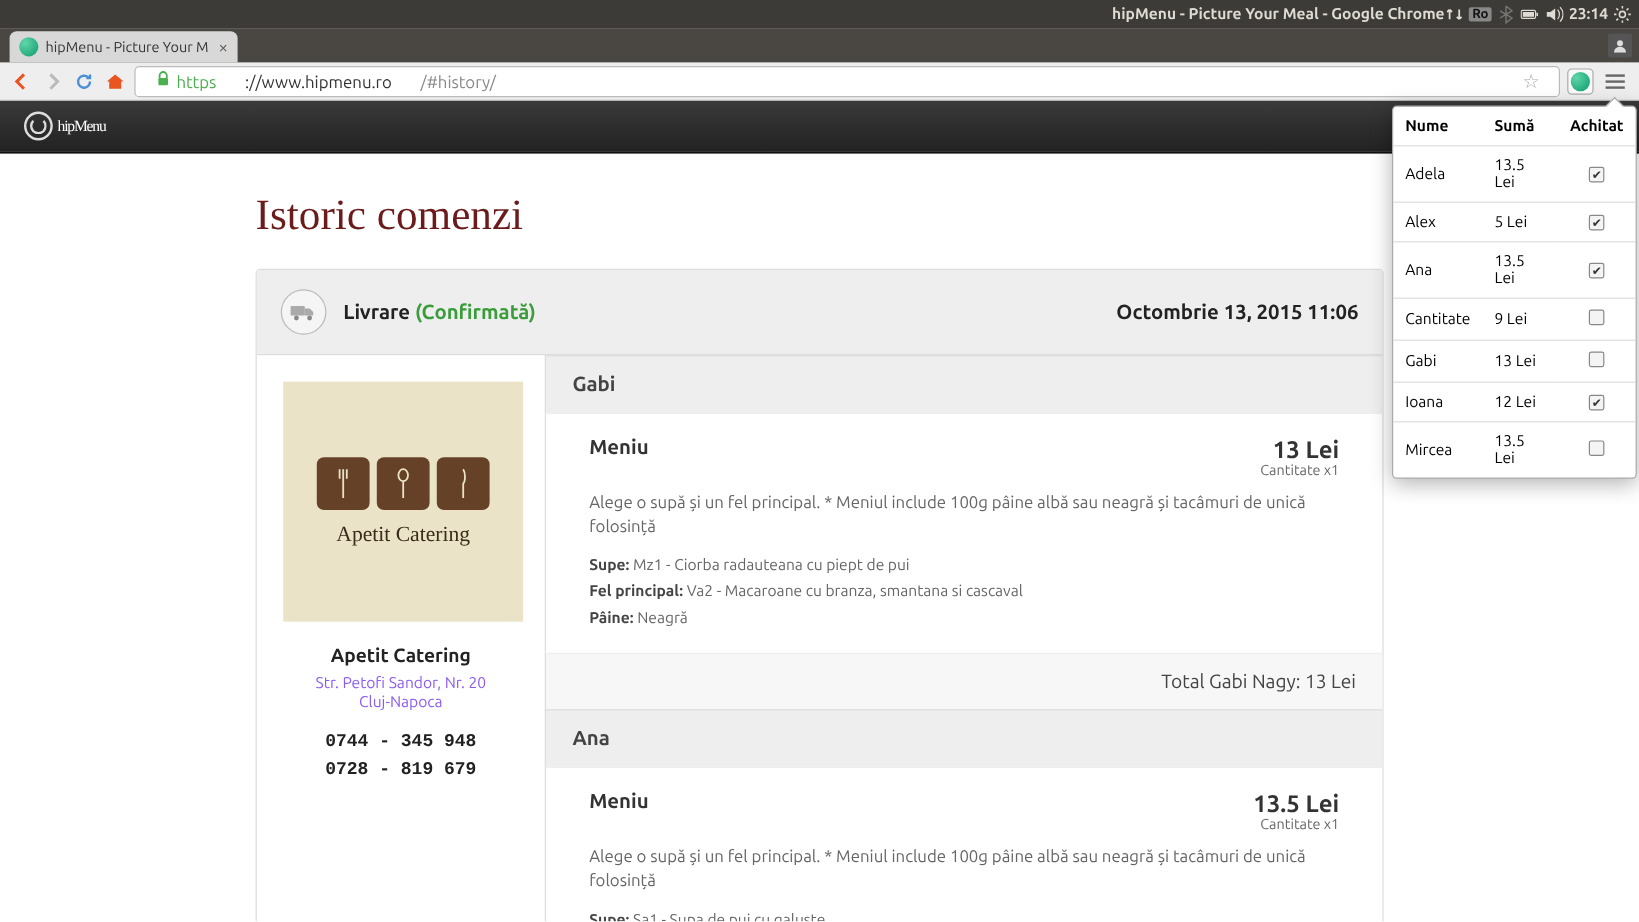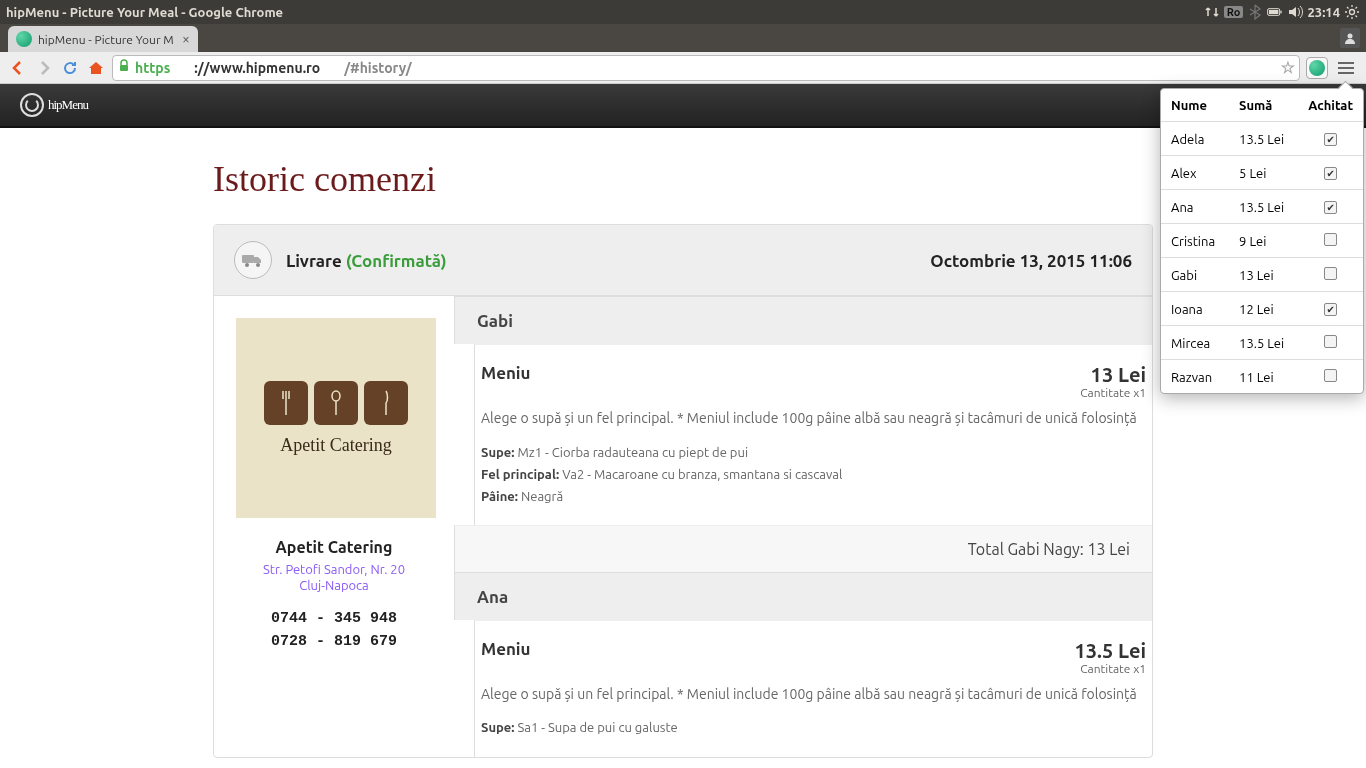--- a/index.html
+++ b/index.html
@@ -1,38 +1,38 @@
 <!DOCTYPE html>
 <html><head>
 <meta charset="utf-8">
 <style>
 * { margin: 0; padding: 0; box-sizing: border-box; }
 body { font-family: "Ubuntu", Arial, sans-serif; width: 1366px; height: 768px; overflow: hidden; background: #fff; position: relative; }
 
 
 .sysbar { background: #3c3b37; height: 24px; color: #dfdbd2; display: flex; align-items: center; padding: 0 6px; font-size: 13px; font-weight: 600; }
-.sysbar .title { flex: 1; }
+.sysbar .title { flex: 1; text-align: right; }
 .sysbar .right { display: flex; align-items: center; gap: 4px; }
 .sysbar .right span { display: inline-flex; align-items: center; }
 .sysbar .kbd { background: #888; color: #111; padding: 0 3px; border-radius: 2px; font-size: 11px; }
 .sysbar svg { width: 16px; height: 16px; }
 
 
 .tabstrip { background: #4a4742; height: 28px; display: flex; align-items: flex-end; padding-left: 8px; position: relative; }
 .tab { background: #d8d8d8; height: 26px; border-radius: 6px 6px 0 0; display: flex; align-items: center; padding: 0 8px; width: 190px; font-size: 12px; color: #333; gap: 6px; }
 .tab .favicon { width: 16px; height: 16px; border-radius: 50%; background: radial-gradient(circle at 30% 30%, #5fd6a9, #0f9b6c); }
 .tab .tabtitle { flex: 1; white-space: nowrap; overflow: hidden; }
 .tab .tabclose { color: #555; font-size: 14px; cursor: pointer; }
 .user-icon { position: absolute; right: 6px; top: 4px; width: 20px; height: 20px; background: #555; border-radius: 2px; display: flex; align-items: center; justify-content: center; }
 
 
 .toolbar { height: 32px; background: #eee; display: flex; align-items: center; padding: 0 8px; gap: 6px; border-bottom: 1px solid #ccc; }
 .toolbar .navbtn { width: 20px; height: 20px; display: flex; align-items: center; justify-content: center; color: #888; cursor: pointer; }
 .toolbar .navbtn.active { color: #e95420; }
-.toolbar .urlbar { flex: 1; background: #fff; border: 1px solid #bbb; border-radius: 4px; height: 26px; display: flex; align-items: center; padding: 0 4px; font-size: 14px; gap: 4px; font-weight: bold; }
+.toolbar .urlbar { flex: 1; background: #fff; border: 1px solid #bbb; border-radius: 4px; height: 26px; display: flex; align-items: center; padding: 0 16px; font-size: 14px; gap: 4px; }
 .urlbar .lock { color: #4caf50; }
 .urlbar .proto { color: #4caf50; }
 .urlbar .rest { color: #333; margin-left: 20px; }
 .urlbar .star { margin-left: auto; color: #aaa; font-size: 16px; cursor: pointer; }
 .toolbar .ext { width: 22px; height: 22px; border: 1px solid #aaa; border-radius: 4px; display: flex; align-items: center; justify-content: center; background: #f9f9f9; cursor: pointer; }
 .toolbar .ext .dot { width: 16px; height: 16px; border-radius: 50%; background: radial-gradient(circle at 30% 30%, #5fd6a9, #0f9b6c); }
 .toolbar .menu { cursor: pointer; padding: 0 4px; }
 .toolbar .menu div { width: 16px; height: 2px; background: #666; margin: 3px 0; }
 
 
@@ -59,21 +59,21 @@
 .restlogo { width: 200px; height: 200px; margin: 0 auto 20px; background: #eae3c7; display: flex; flex-direction: column; align-items: center; justify-content: center; }
 .restlogo .tiles { display: flex; gap: 6px; margin-bottom: 10px; }
 .restlogo .tile { width: 44px; height: 44px; background: #654128; border-radius: 6px; display: flex; align-items: center; justify-content: center; color: #eae3c7; }
 .restlogo .tname { font-family: Georgia, serif; font-size: 18px; color: #3a2b1a; }
 .restname { font-weight: 700; font-size: 16px; color: #222; margin-bottom: 6px; }
 .restaddr { font-size: 13px; color: #8b5cf6; margin-bottom: 2px; }
 .restphones { margin-top: 16px; font-size: 15px; font-weight: 700; color: #222; line-height: 1.5; font-family: Liberation Mono, monospace; }
 
 .orderitems { flex: 1; }
 .personhdr { background: #eee; padding: 14px 22px; border-top: 1px solid #ddd; border-left: 1px solid #ddd; font-size: 17px; font-weight: 600; color: #444; }
-.item { padding: 18px 6px; border-top: 1px solid #eee; border-left: 1px solid #ddd; margin-left: 20px; }
+.item { padding: 18px 36px; border-top: 1px solid #eee; border-left: 1px solid #ddd; }
 .itemrow1 { display: flex; justify-content: space-between; align-items: flex-start; margin-bottom: 10px; }
 .itemname { font-size: 17px; font-weight: 600; color: #333; }
 .itemright { text-align: right; }
 .itemprice { font-size: 20px; font-weight: 700; color: #333; }
 .itemqty { font-size: 12px; color: #666; }
 .itemdesc { font-size: 14px; color: #666; margin-bottom: 12px; line-height: 1.4; }
 .itemopts { font-size: 13px; color: #666; line-height: 1.7; }
 .itemopts b { color: #444; }
 .persontotal { background: #f7f7f7; border-top: 1px solid #eee; border-left: 1px solid #ddd; padding: 14px 22px; text-align: right; font-size: 16px; color: #444; }
 
@@ -306,39 +306,34 @@
           <td>Alex</td>
           <td>5 Lei</td>
           <td><span class="chk checked"></span></td>
         </tr>
         <tr>
           <td>Ana</td>
           <td>13.5 Lei</td>
           <td><span class="chk checked"></span></td>
         </tr>
         <tr>
-          <td>Cristina</td>
+          <td>Cantitate</td>
           <td>9 Lei</td>
           <td><span class="chk"></span></td>
         </tr>
         <tr>
           <td>Gabi</td>
           <td>13 Lei</td>
           <td><span class="chk"></span></td>
         </tr>
         <tr>
           <td>Ioana</td>
           <td>12 Lei</td>
           <td><span class="chk checked"></span></td>
         </tr>
         <tr>
           <td>Mircea</td>
           <td>13.5 Lei</td>
           <td><span class="chk"></span></td>
         </tr>
-        <tr>
-          <td>Razvan</td>
-          <td>11 Lei</td>
-          <td><span class="chk"></span></td>
-        </tr>
       </tbody>
   </table>
 </div>
 
 </body></html>

